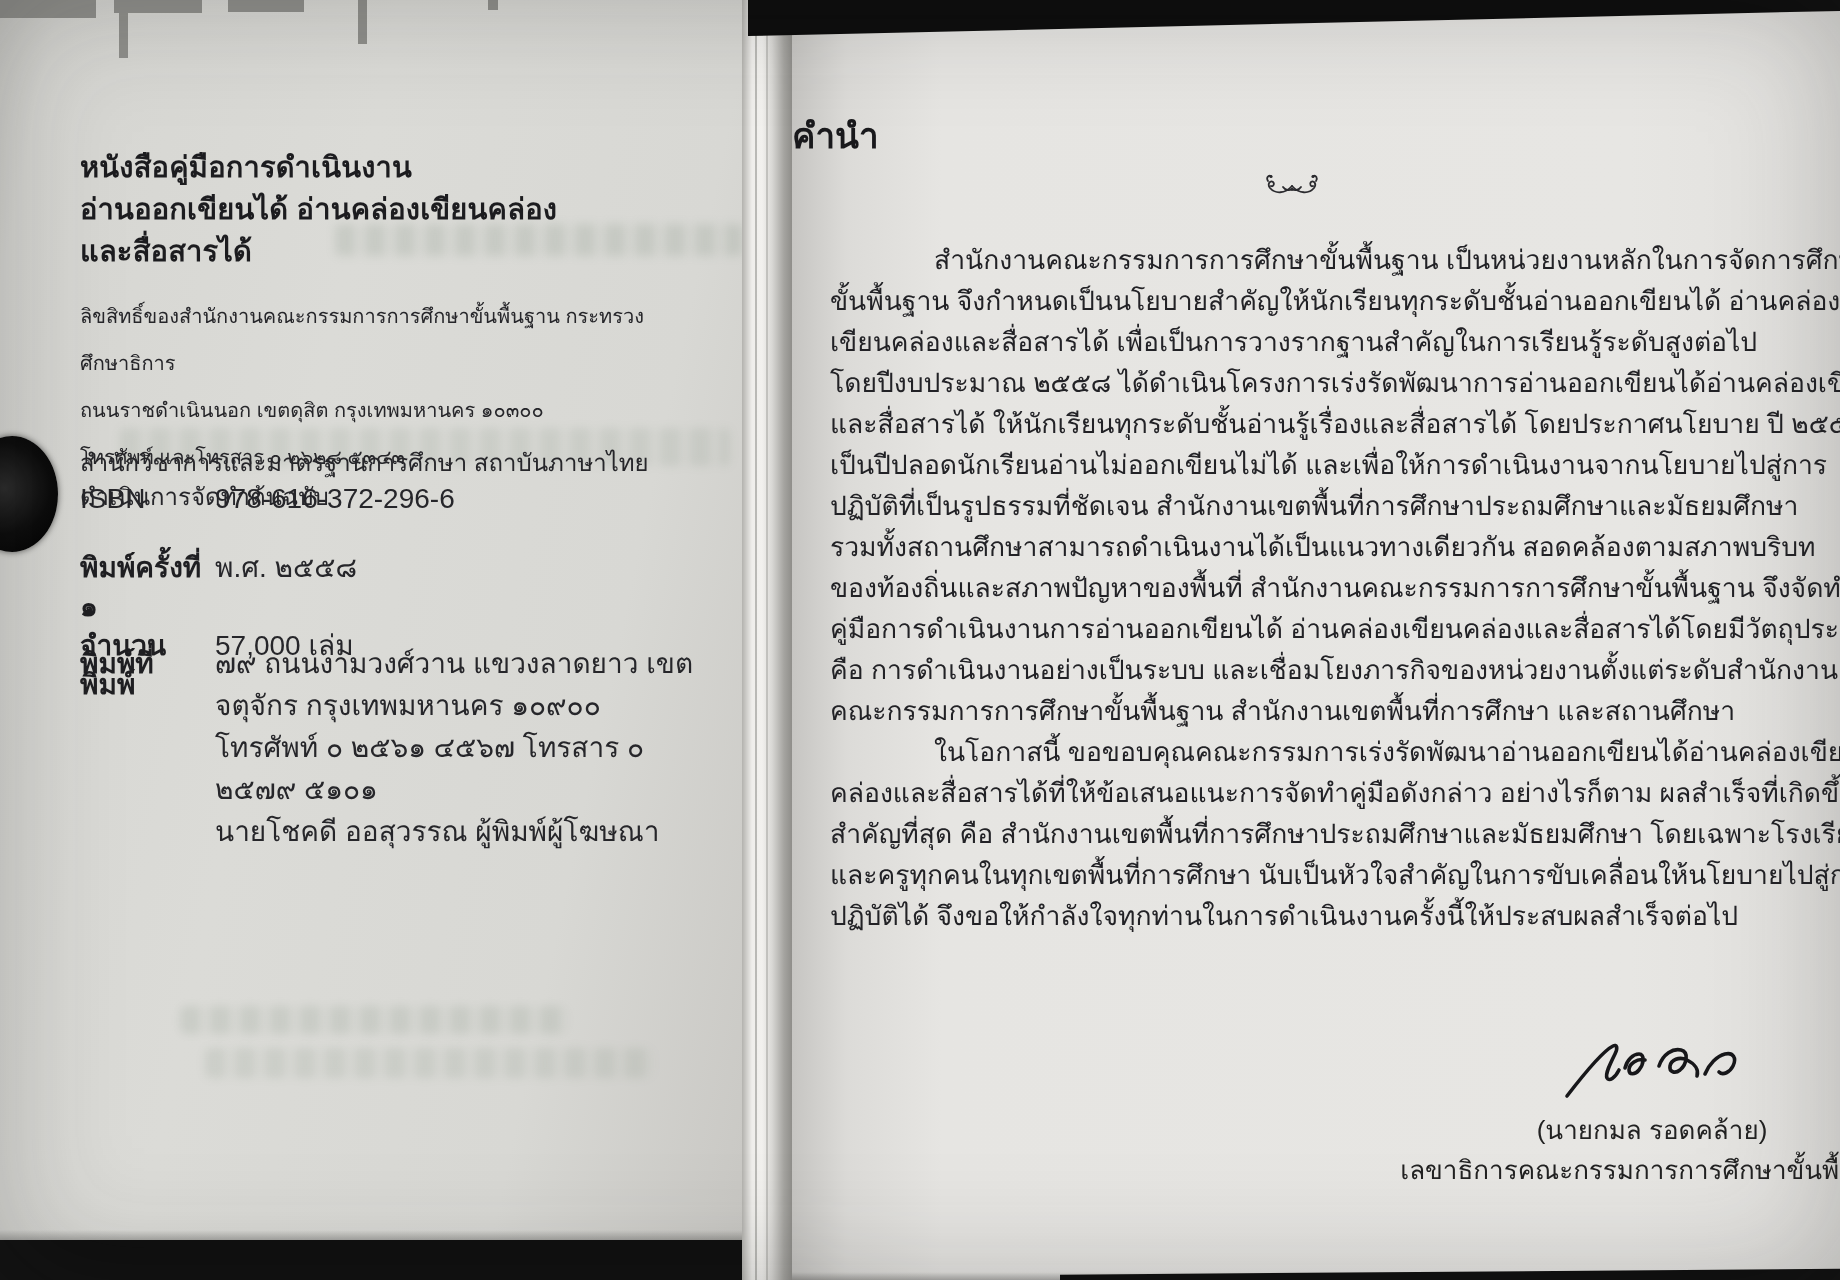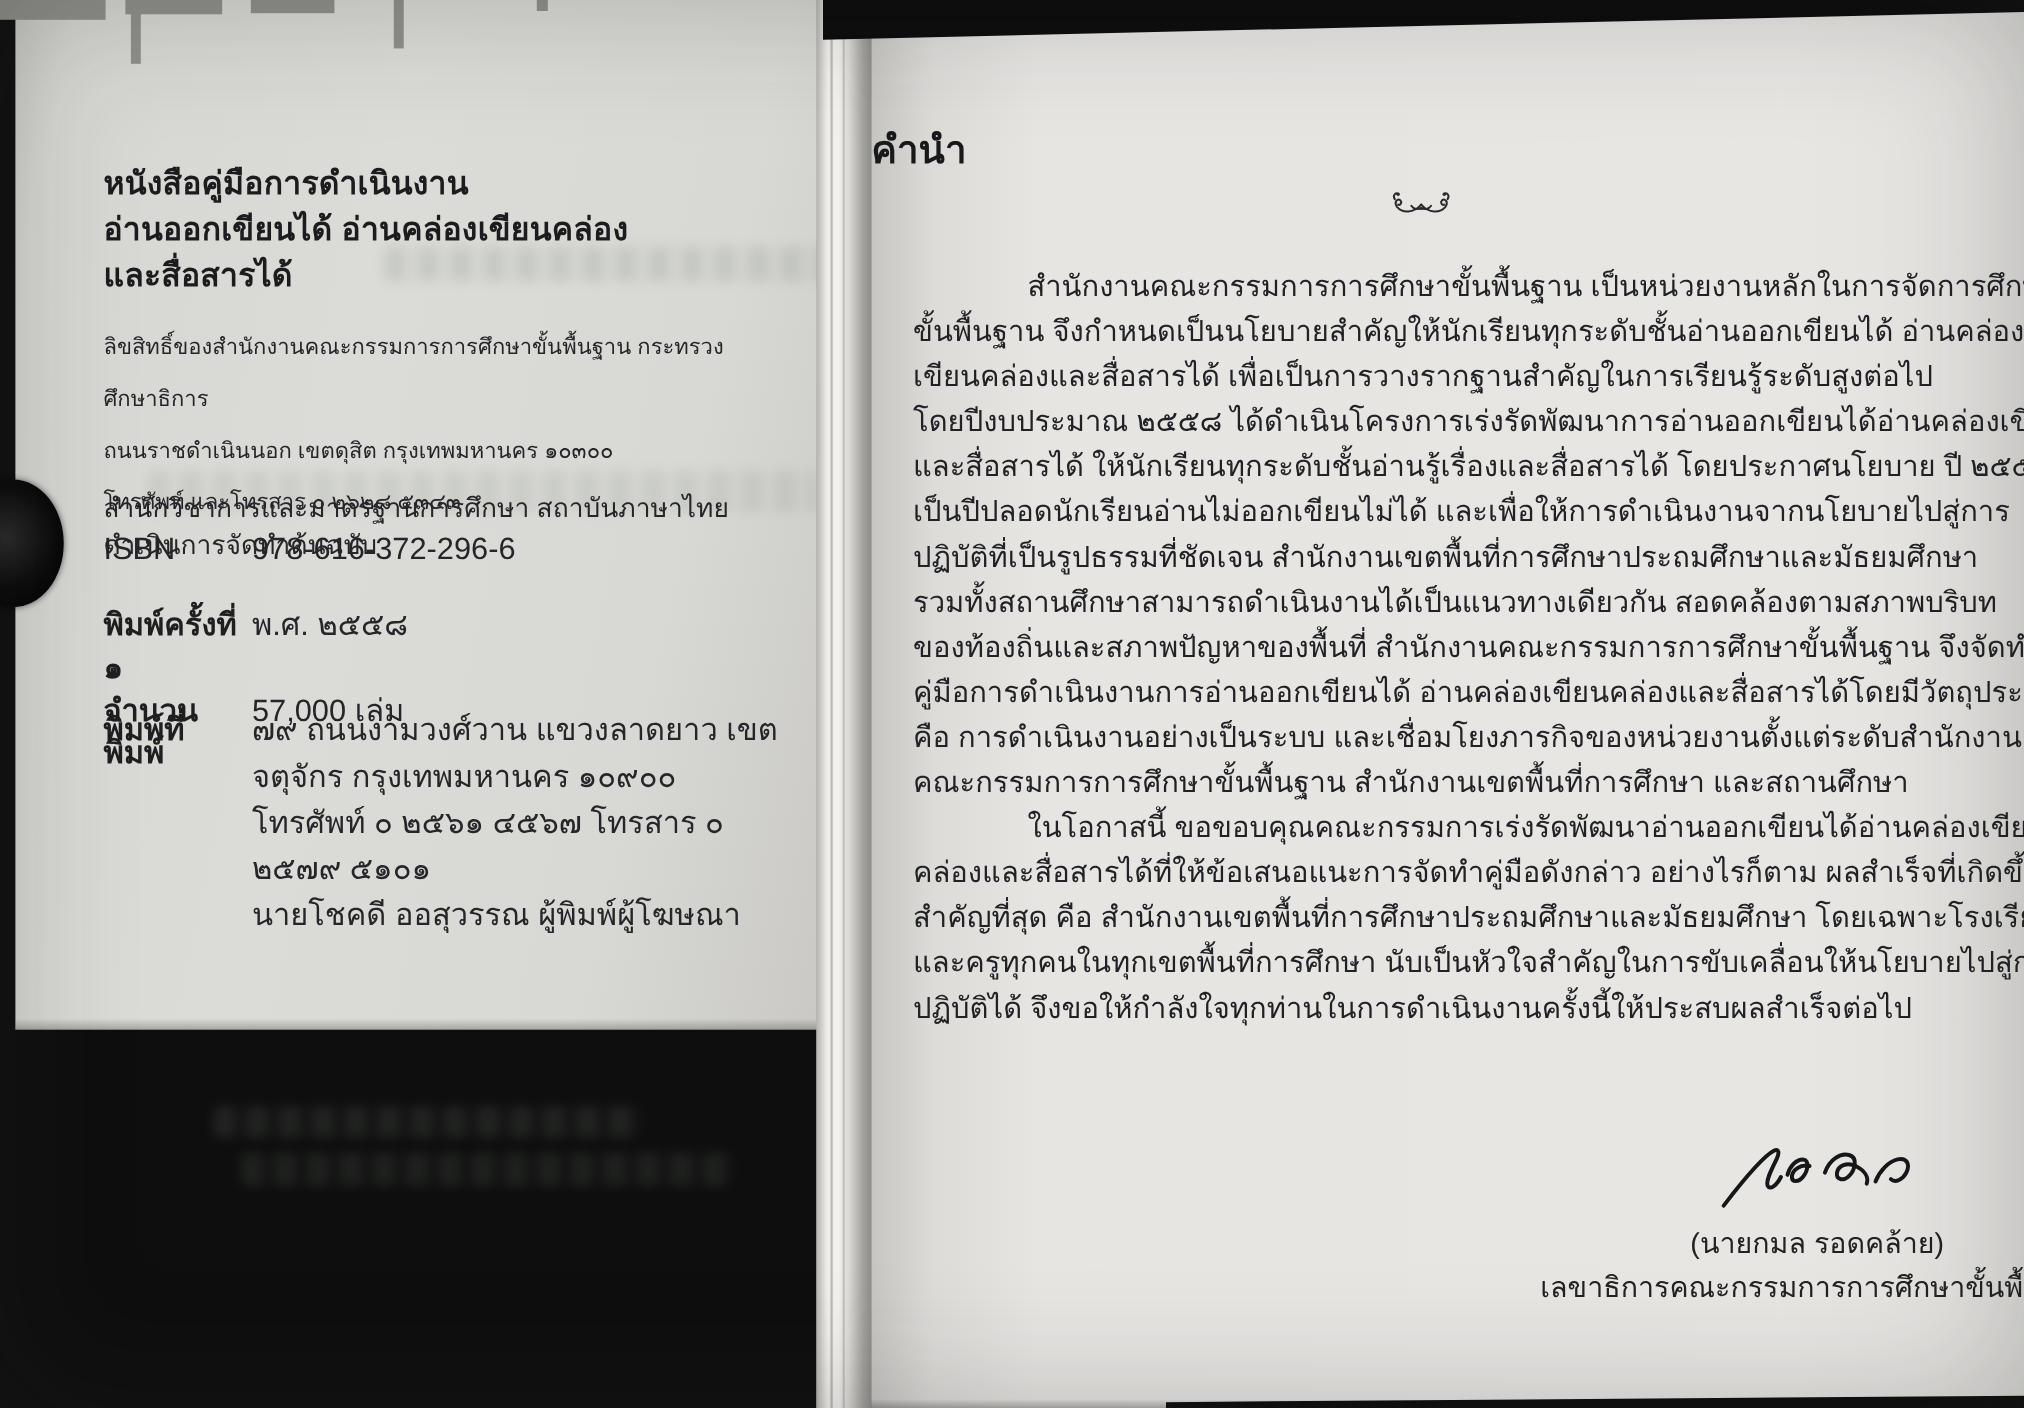--- a/index.html
+++ b/index.html
@@ -1,20 +1,20 @@
 <!DOCTYPE html>
 <html><head>
 <meta charset="utf-8">
 <style>
   html,body{margin:0;padding:0;background:#0e0e0e;}
   .photo{position:relative;width:1840px;height:1280px;overflow:hidden;
          font-family:"Liberation Sans","DejaVu Sans",sans-serif;color:#26262a;}
 
   
-  .left-page{position:absolute;left:14px;top:0;width:742px;height:936px;
+  .left-page{position:absolute;left:0;top:0;width:742px;height:1240px;
     background:linear-gradient(102deg,#cbcbc7 0%,#d6d6d2 6%,#dbdbd7 40%,#d8d8d4 75%,#c9c8c4 100%);}
   .left-page::after{content:"";position:absolute;left:0;bottom:0;width:100%;height:10px;
     background:linear-gradient(180deg,rgba(0,0,0,0),rgba(70,70,68,.35));}
   .lp-inner{position:absolute;left:80px;top:0;width:640px;}
 
   .book-title{position:absolute;top:146px;left:0;font-weight:bold;font-size:29px;
     line-height:42px;color:#1c1c1f;letter-spacing:.2px;}
   .copyright{position:absolute;top:293px;left:0;font-size:20px;line-height:47px;}
   .prod{position:absolute;top:446px;left:0;font-size:24px;line-height:34px;}
   .kv{display:grid;grid-template-columns:135px auto;column-gap:0;font-size:28px;}

